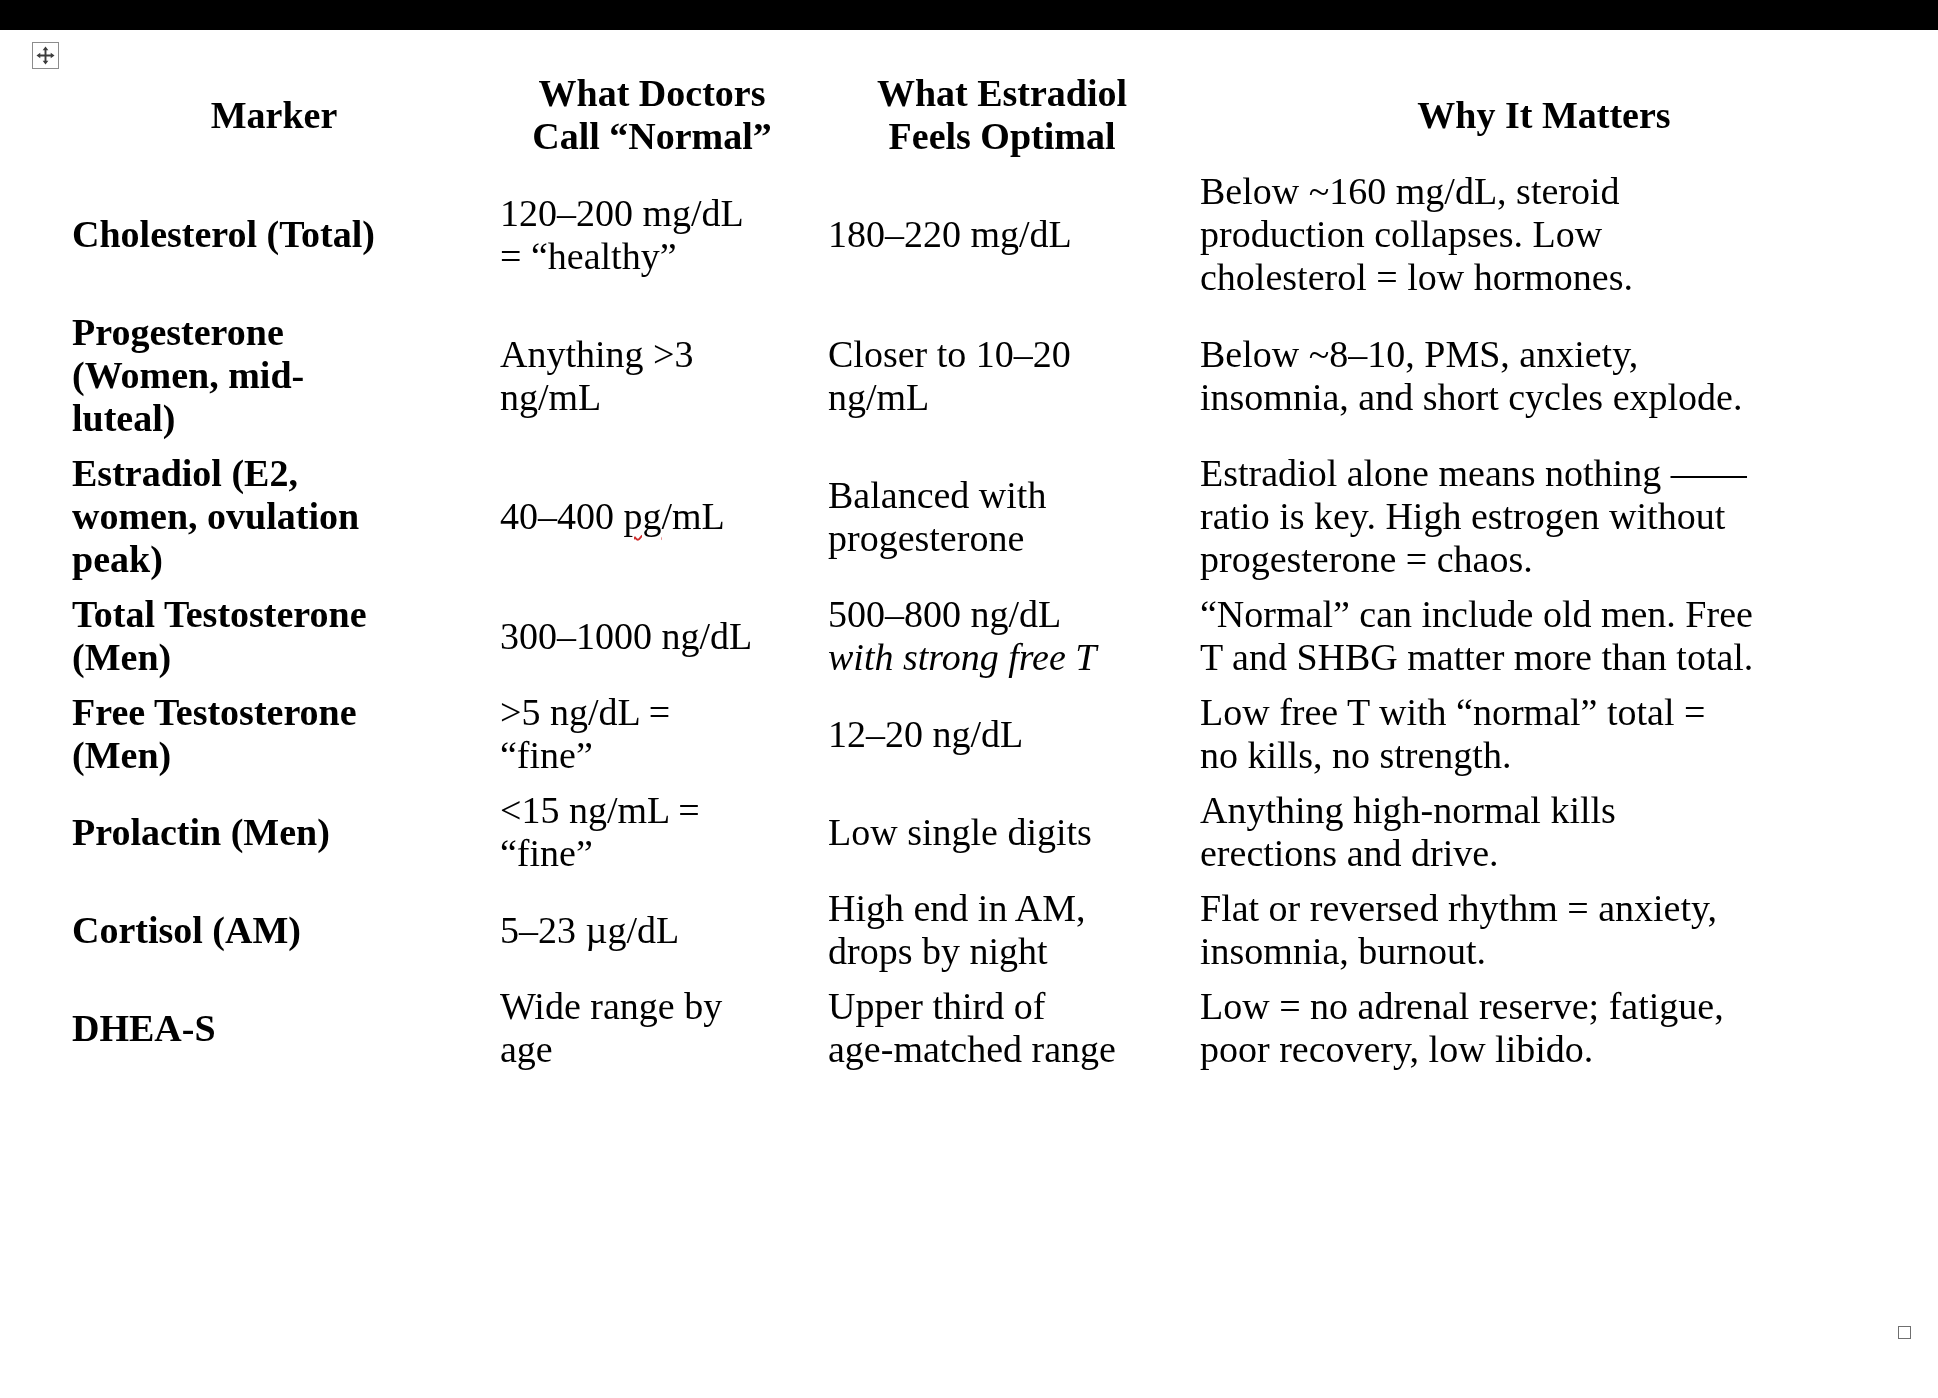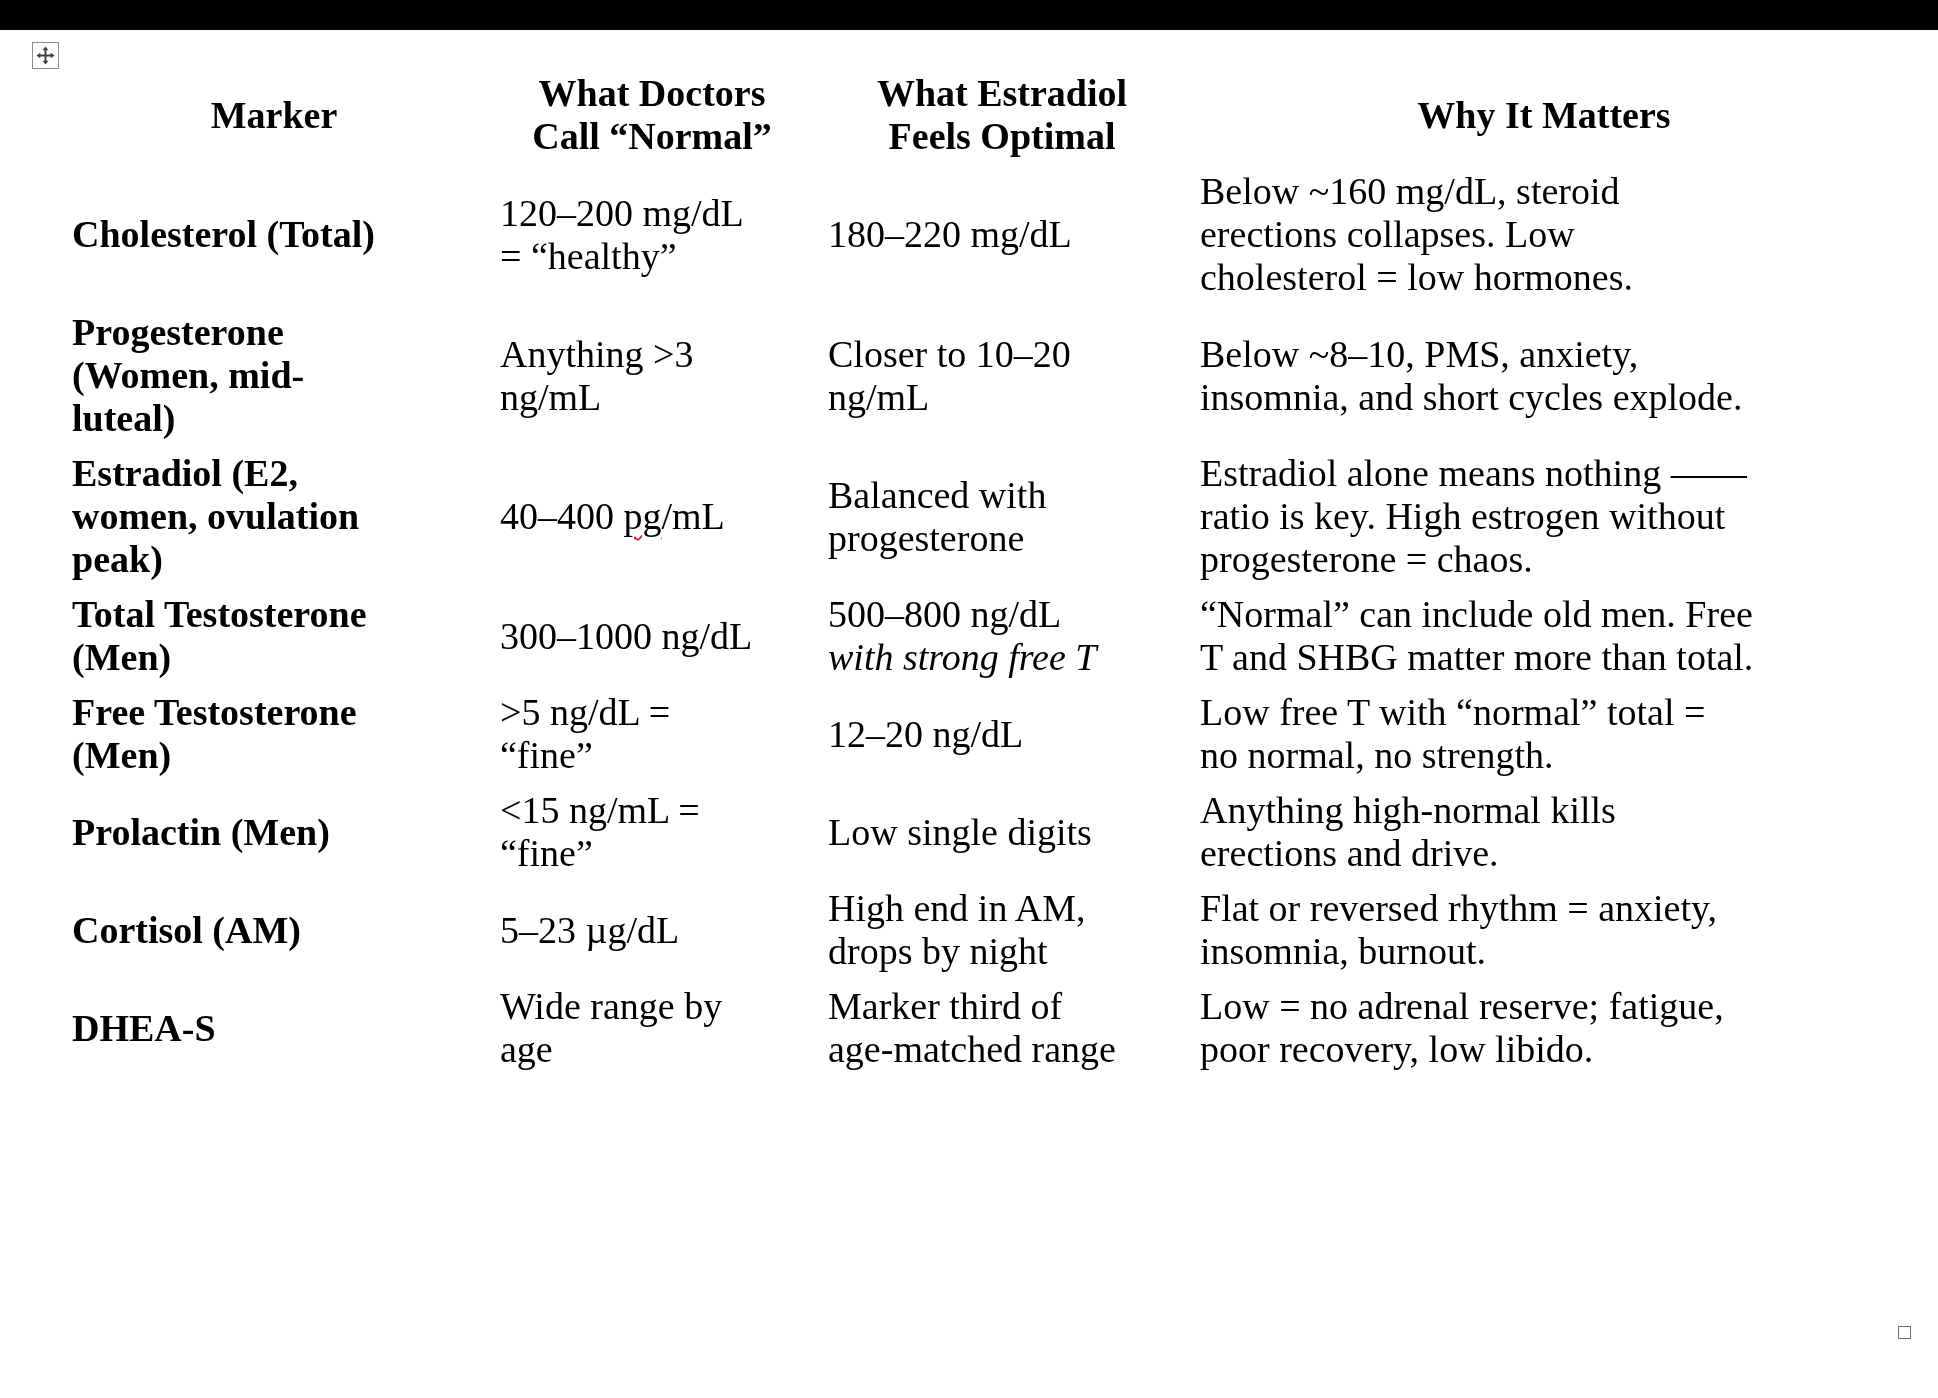--- a/index.html
+++ b/index.html
@@ -131,21 +131,21 @@
         </td>
     <td>
           <div class="line">120–200 mg/dL</div>
           <div class="line">= “healthy”</div>
         </td>
     <td>
           <div class="line">180–220 mg/dL</div>
         </td>
     <td>
           <div class="line">Below ~160 mg/dL, steroid</div>
-          <div class="line">erections collapses. Low</div>
+          <div class="line">production collapses. Low</div>
           <div class="line">cholesterol = low hormones.</div>
         </td>
   </tr>
 
   <tr class="r-tall">
     <td class="marker">
           <div class="line">Progesterone</div>
           <div class="line">(Women, mid-</div>
           <div class="line">luteal)</div>
         </td>
@@ -208,21 +208,21 @@
         </td>
     <td>
           <div class="line">&gt;5 ng/dL =</div>
           <div class="line">“fine”</div>
         </td>
     <td>
           <div class="line">12–20 ng/dL</div>
         </td>
     <td>
           <div class="line">Low free T with “normal” total =</div>
-          <div class="line">no normal, no strength.</div>
+          <div class="line">no kills, no strength.</div>
         </td>
   </tr>
 
   <tr class="r-short">
     <td class="marker">
           <div class="line">Prolactin (Men)</div>
         </td>
     <td>
           <div class="line">&lt;15 ng/mL =</div>
           <div class="line">“fine”</div>
@@ -255,21 +255,21 @@
 
   <tr class="r-short">
     <td class="marker">
           <div class="line">DHEA-S</div>
         </td>
     <td>
           <div class="line">Wide range by</div>
           <div class="line">age</div>
         </td>
     <td>
-          <div class="line">Marker third of</div>
+          <div class="line">Upper third of</div>
           <div class="line">age-matched range</div>
         </td>
     <td>
           <div class="line">Low = no adrenal reserve; fatigue,</div>
           <div class="line">poor recovery, low libido.</div>
         </td>
   </tr>
 </tbody>
   </table>
 

